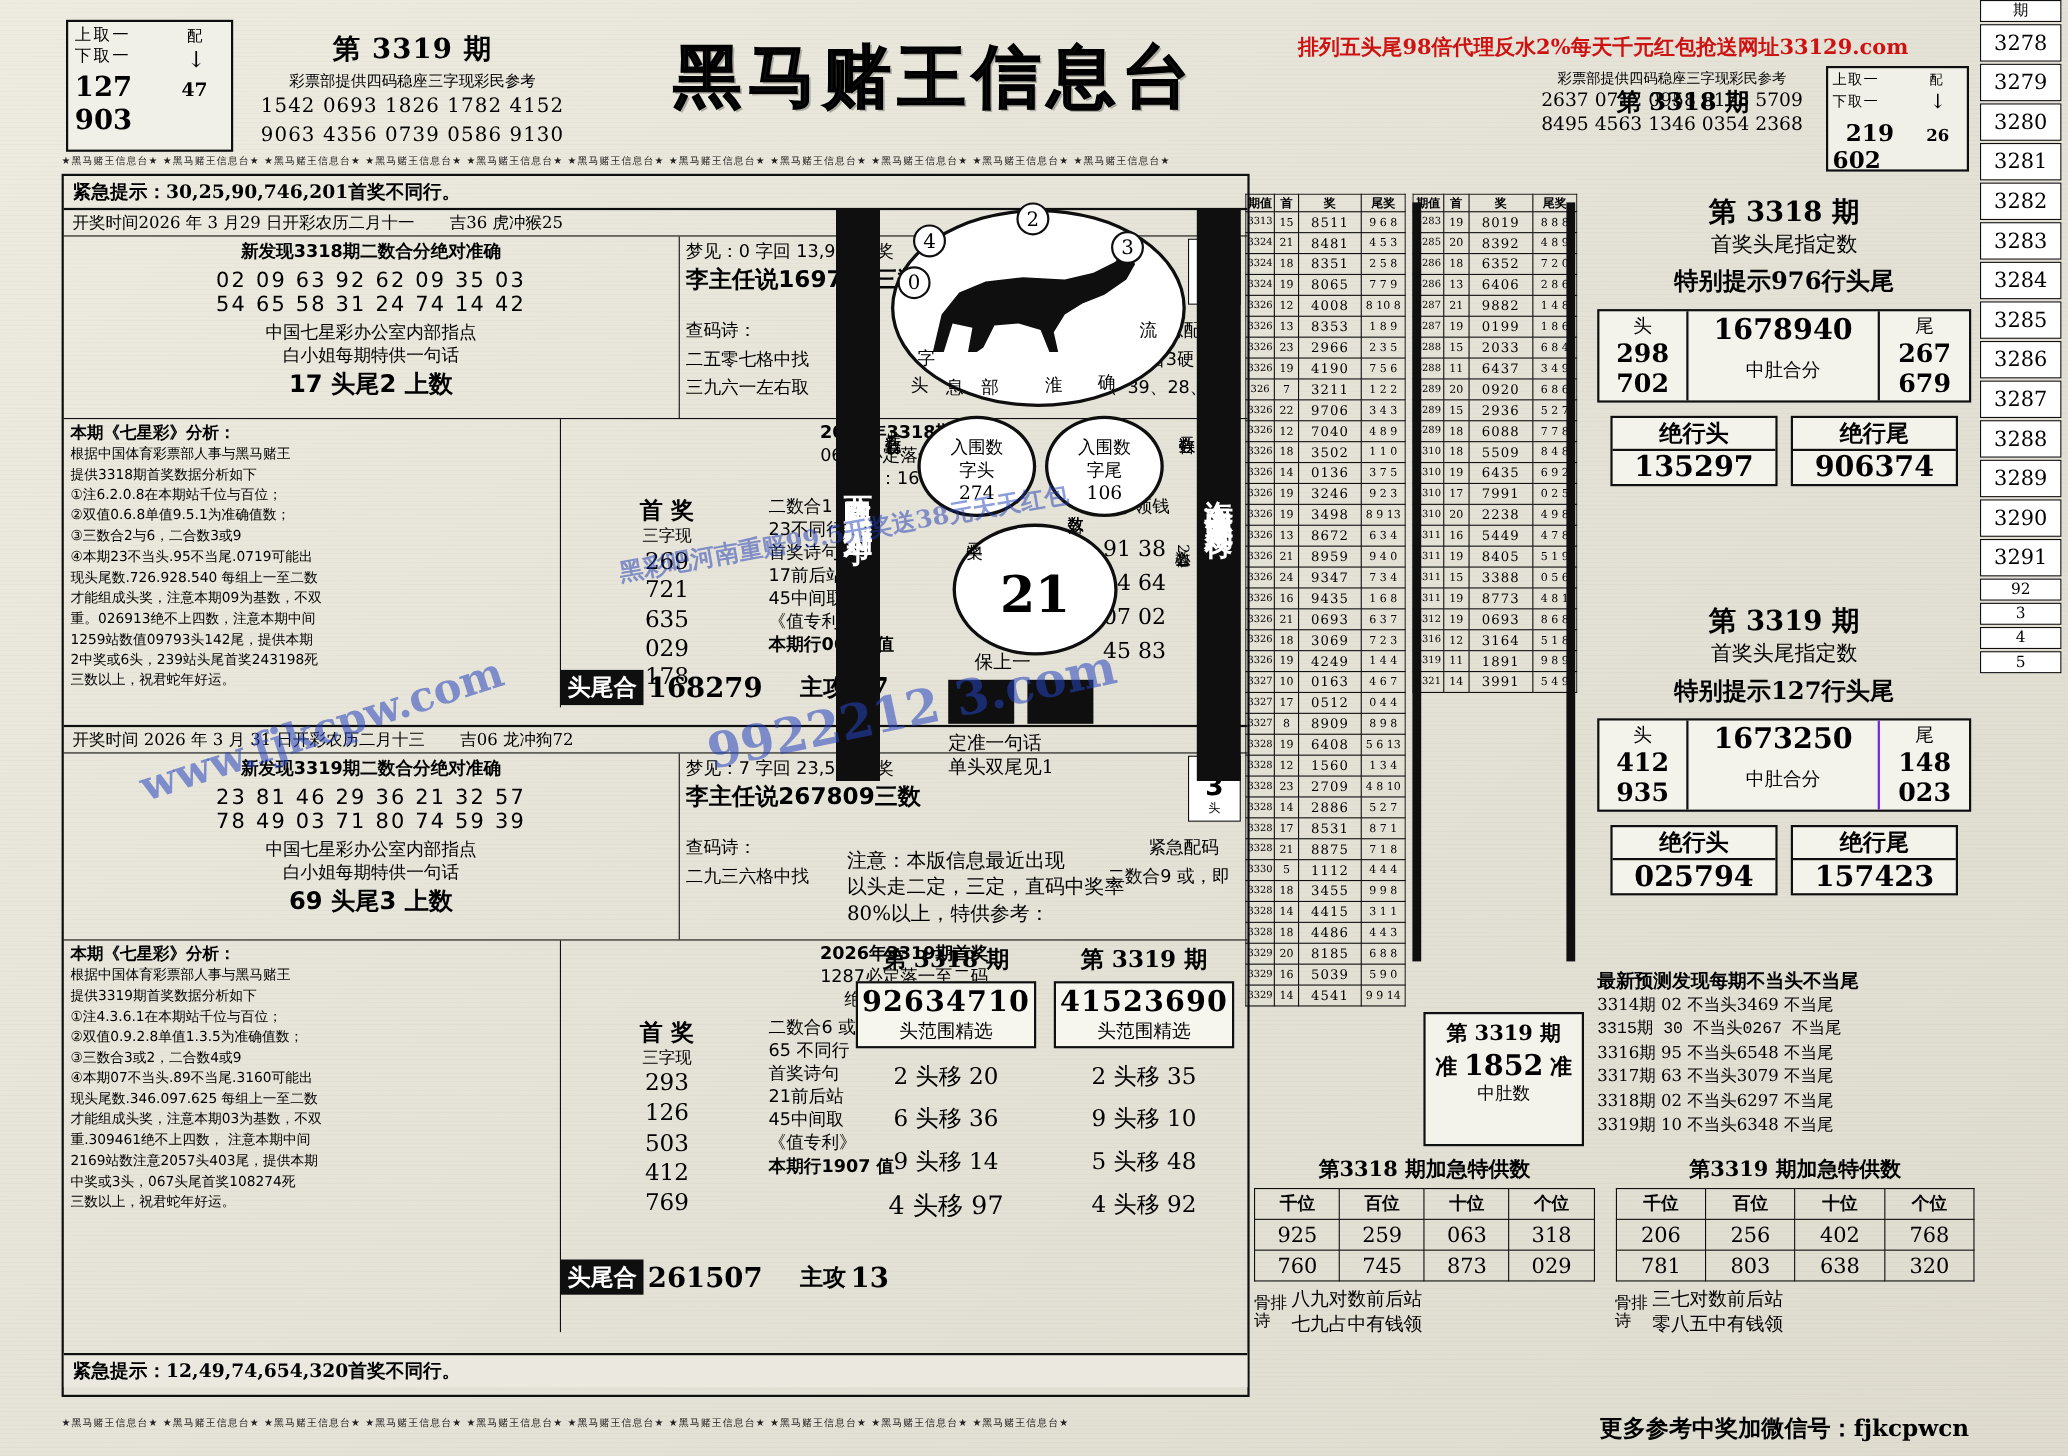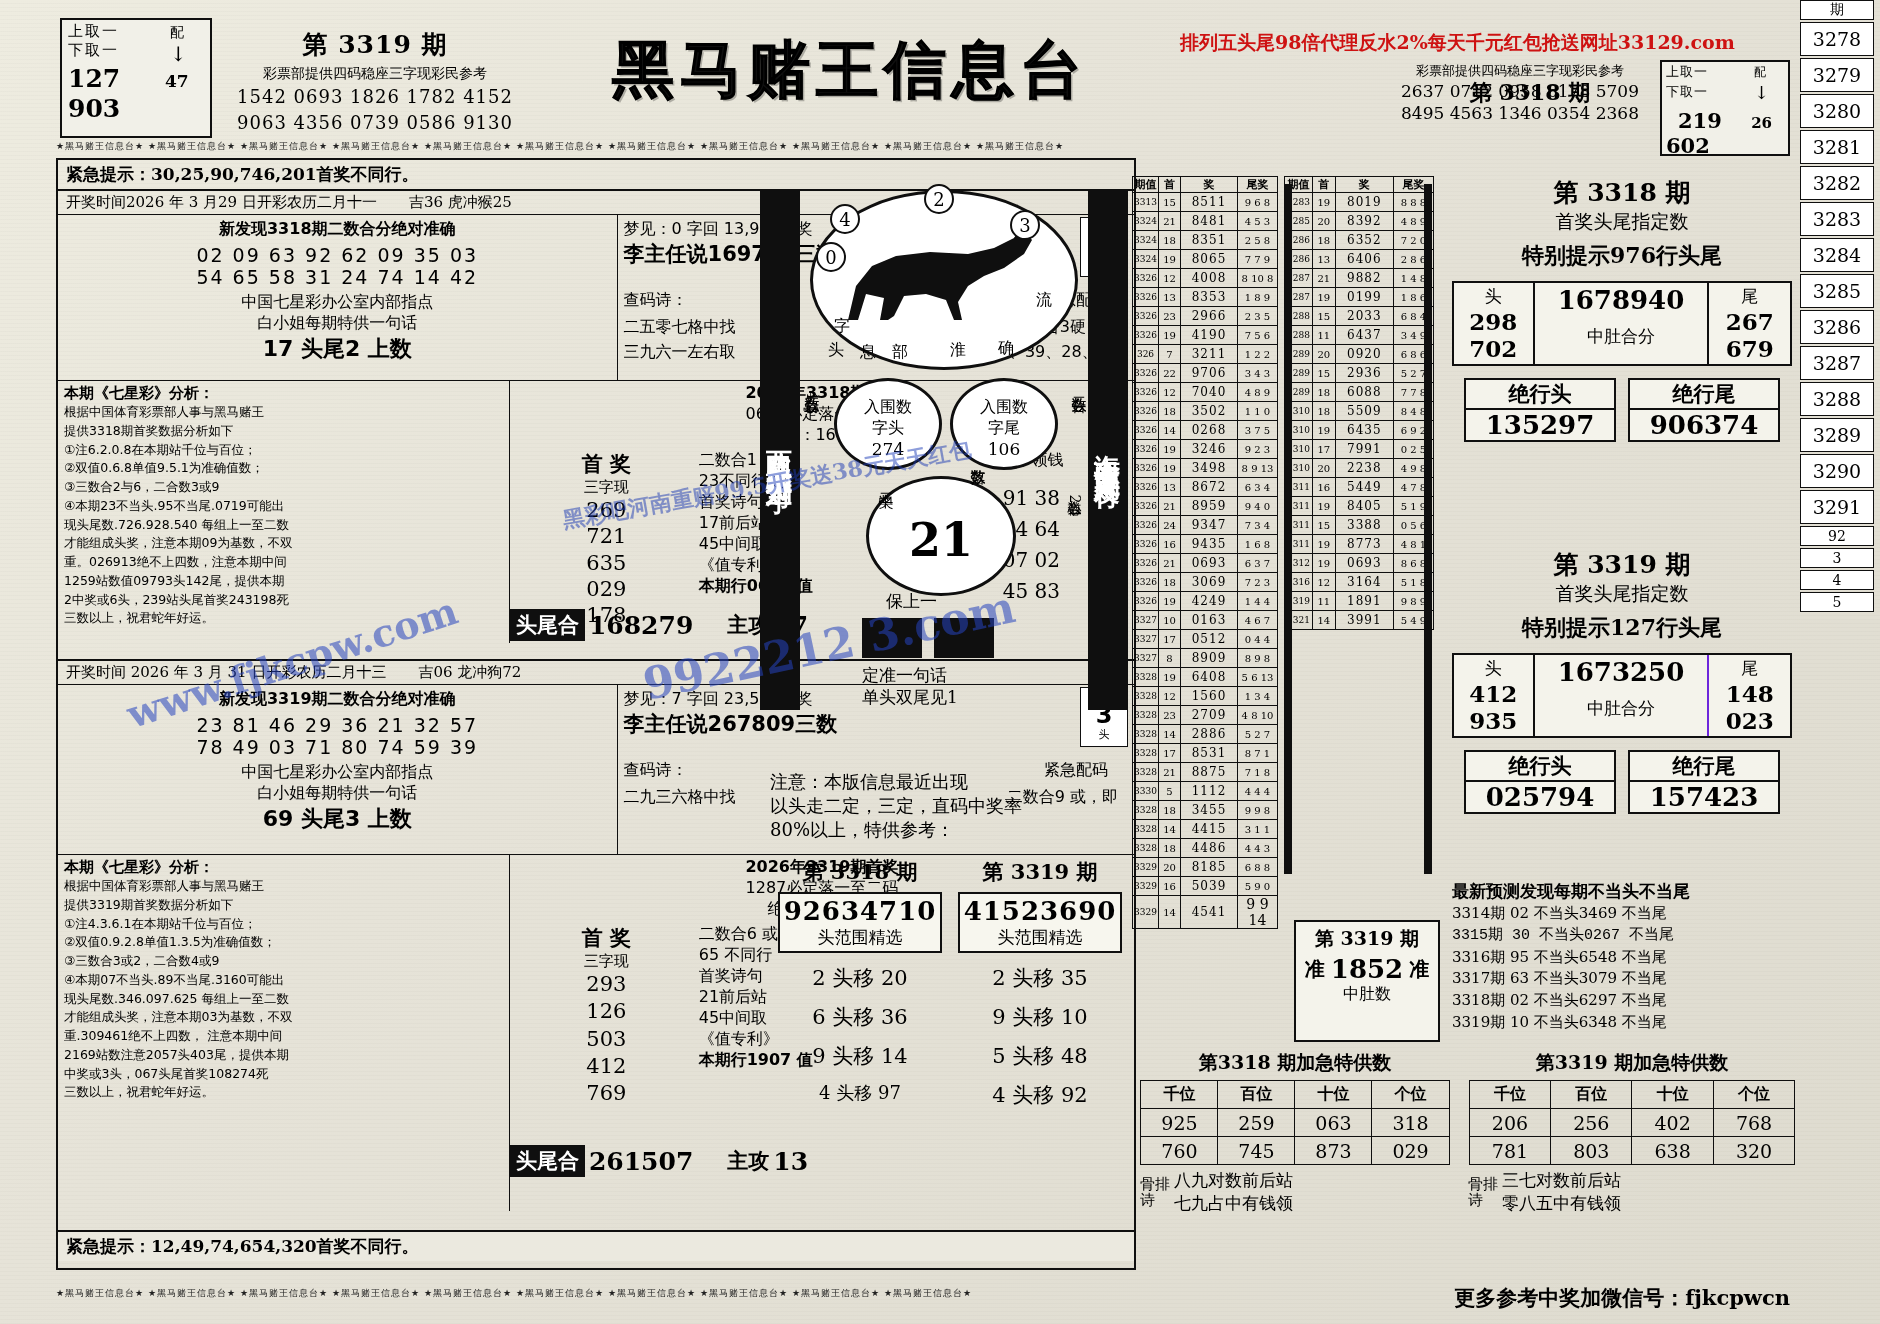--- a/index.html
+++ b/index.html
@@ -465,21 +465,21 @@
     <div style="display:flex; margin-top:16px;">
       <div style="width:50%; text-align:center;">
         <div style="font-family:'DejaVu Serif',serif;font-size:21px;font-weight:bold;">第 3318 期</div>
         <div style="border:2px solid #111;margin:6px 8px;padding:2px 0;background:#f5f4ec;">
           <div style="font-family:'DejaVu Serif',serif;font-size:26px;font-weight:bold;letter-spacing:1px;">92634710</div>
           <div style="font-family:'DejaVu Serif',serif;font-size:17px;">头范围精选</div>
         </div>
         <div style="font-family:'DejaVu Serif',serif;font-size:21px;line-height:1.85;">2 头移 20</div>
         <div style="font-family:'DejaVu Serif',serif;font-size:21px;line-height:1.85;">6 头移 36</div>
         <div style="font-family:'DejaVu Serif',serif;font-size:21px;line-height:1.85;">9 头移 14</div>
-        <div style="font-family:'DejaVu Serif',serif;font-size:18px;line-height:1.85;">4 头移 97</div>
+        <div style="font-family:'DejaVu Serif',serif;font-size:23px;line-height:1.85;">4 头移 97</div>
       </div>
       <div style="width:50%; text-align:center;">
         <div style="font-family:'DejaVu Serif',serif;font-size:21px;font-weight:bold;">第 3319 期</div>
         <div style="border:2px solid #111;margin:6px 8px;padding:2px 0;background:#f5f4ec;">
           <div style="font-family:'DejaVu Serif',serif;font-size:26px;font-weight:bold;letter-spacing:1px;">41523690</div>
           <div style="font-family:'DejaVu Serif',serif;font-size:17px;">头范围精选</div>
         </div>
         <div style="font-family:'DejaVu Serif',serif;font-size:21px;line-height:1.85;">2 头移 35</div>
         <div style="font-family:'DejaVu Serif',serif;font-size:21px;line-height:1.85;">9 头移 10</div>
         <div style="font-family:'DejaVu Serif',serif;font-size:21px;line-height:1.85;">5 头移 48</div>
@@ -567,21 +567,21 @@
           </tr>
           <tr>
             <td style="font-size: 9px;">3326</td>
             <td style="font-size: 10px;">18</td>
             <td class="lot-num">3502</td>
             <td style="font-size: 10px;">1 1 0</td>
           </tr>
           <tr>
             <td style="font-size: 9px;">3326</td>
             <td style="font-size: 10px;">14</td>
-            <td class="lot-num">0268</td>
+            <td class="lot-num">0136</td>
             <td style="font-size: 10px;">3 7 5</td>
           </tr>
           <tr>
             <td style="font-size: 9px;">3326</td>
             <td style="font-size: 10px;">19</td>
             <td class="lot-num">3246</td>
             <td style="font-size: 10px;">9 2 3</td>
           </tr>
           <tr>
             <td style="font-size: 9px;">3326</td>
@@ -718,21 +718,21 @@
           <tr>
             <td style="font-size: 9px;">3329</td>
             <td style="font-size: 10px;">16</td>
             <td class="lot-num">5039</td>
             <td style="font-size: 10px;">5 9 0</td>
           </tr>
           <tr>
             <td style="font-size: 9px;">3329</td>
             <td style="font-size: 10px;">14</td>
             <td class="lot-num">4541</td>
-            <td style="font-size: 14px;">9 9 14</td>
+            <td style="font-size: 10px;">9 9 14</td>
           </tr>
         </tbody>
     </table>
   </div>
 
   <div class="bx" style="left:1284px; top:176px; width:150px; height:700px; overflow:hidden;">
     <table class="grid" style="width:100%;">
       <thead>
         <tr>
           <th style="font-size:11px;width:28px;">期值</th>

